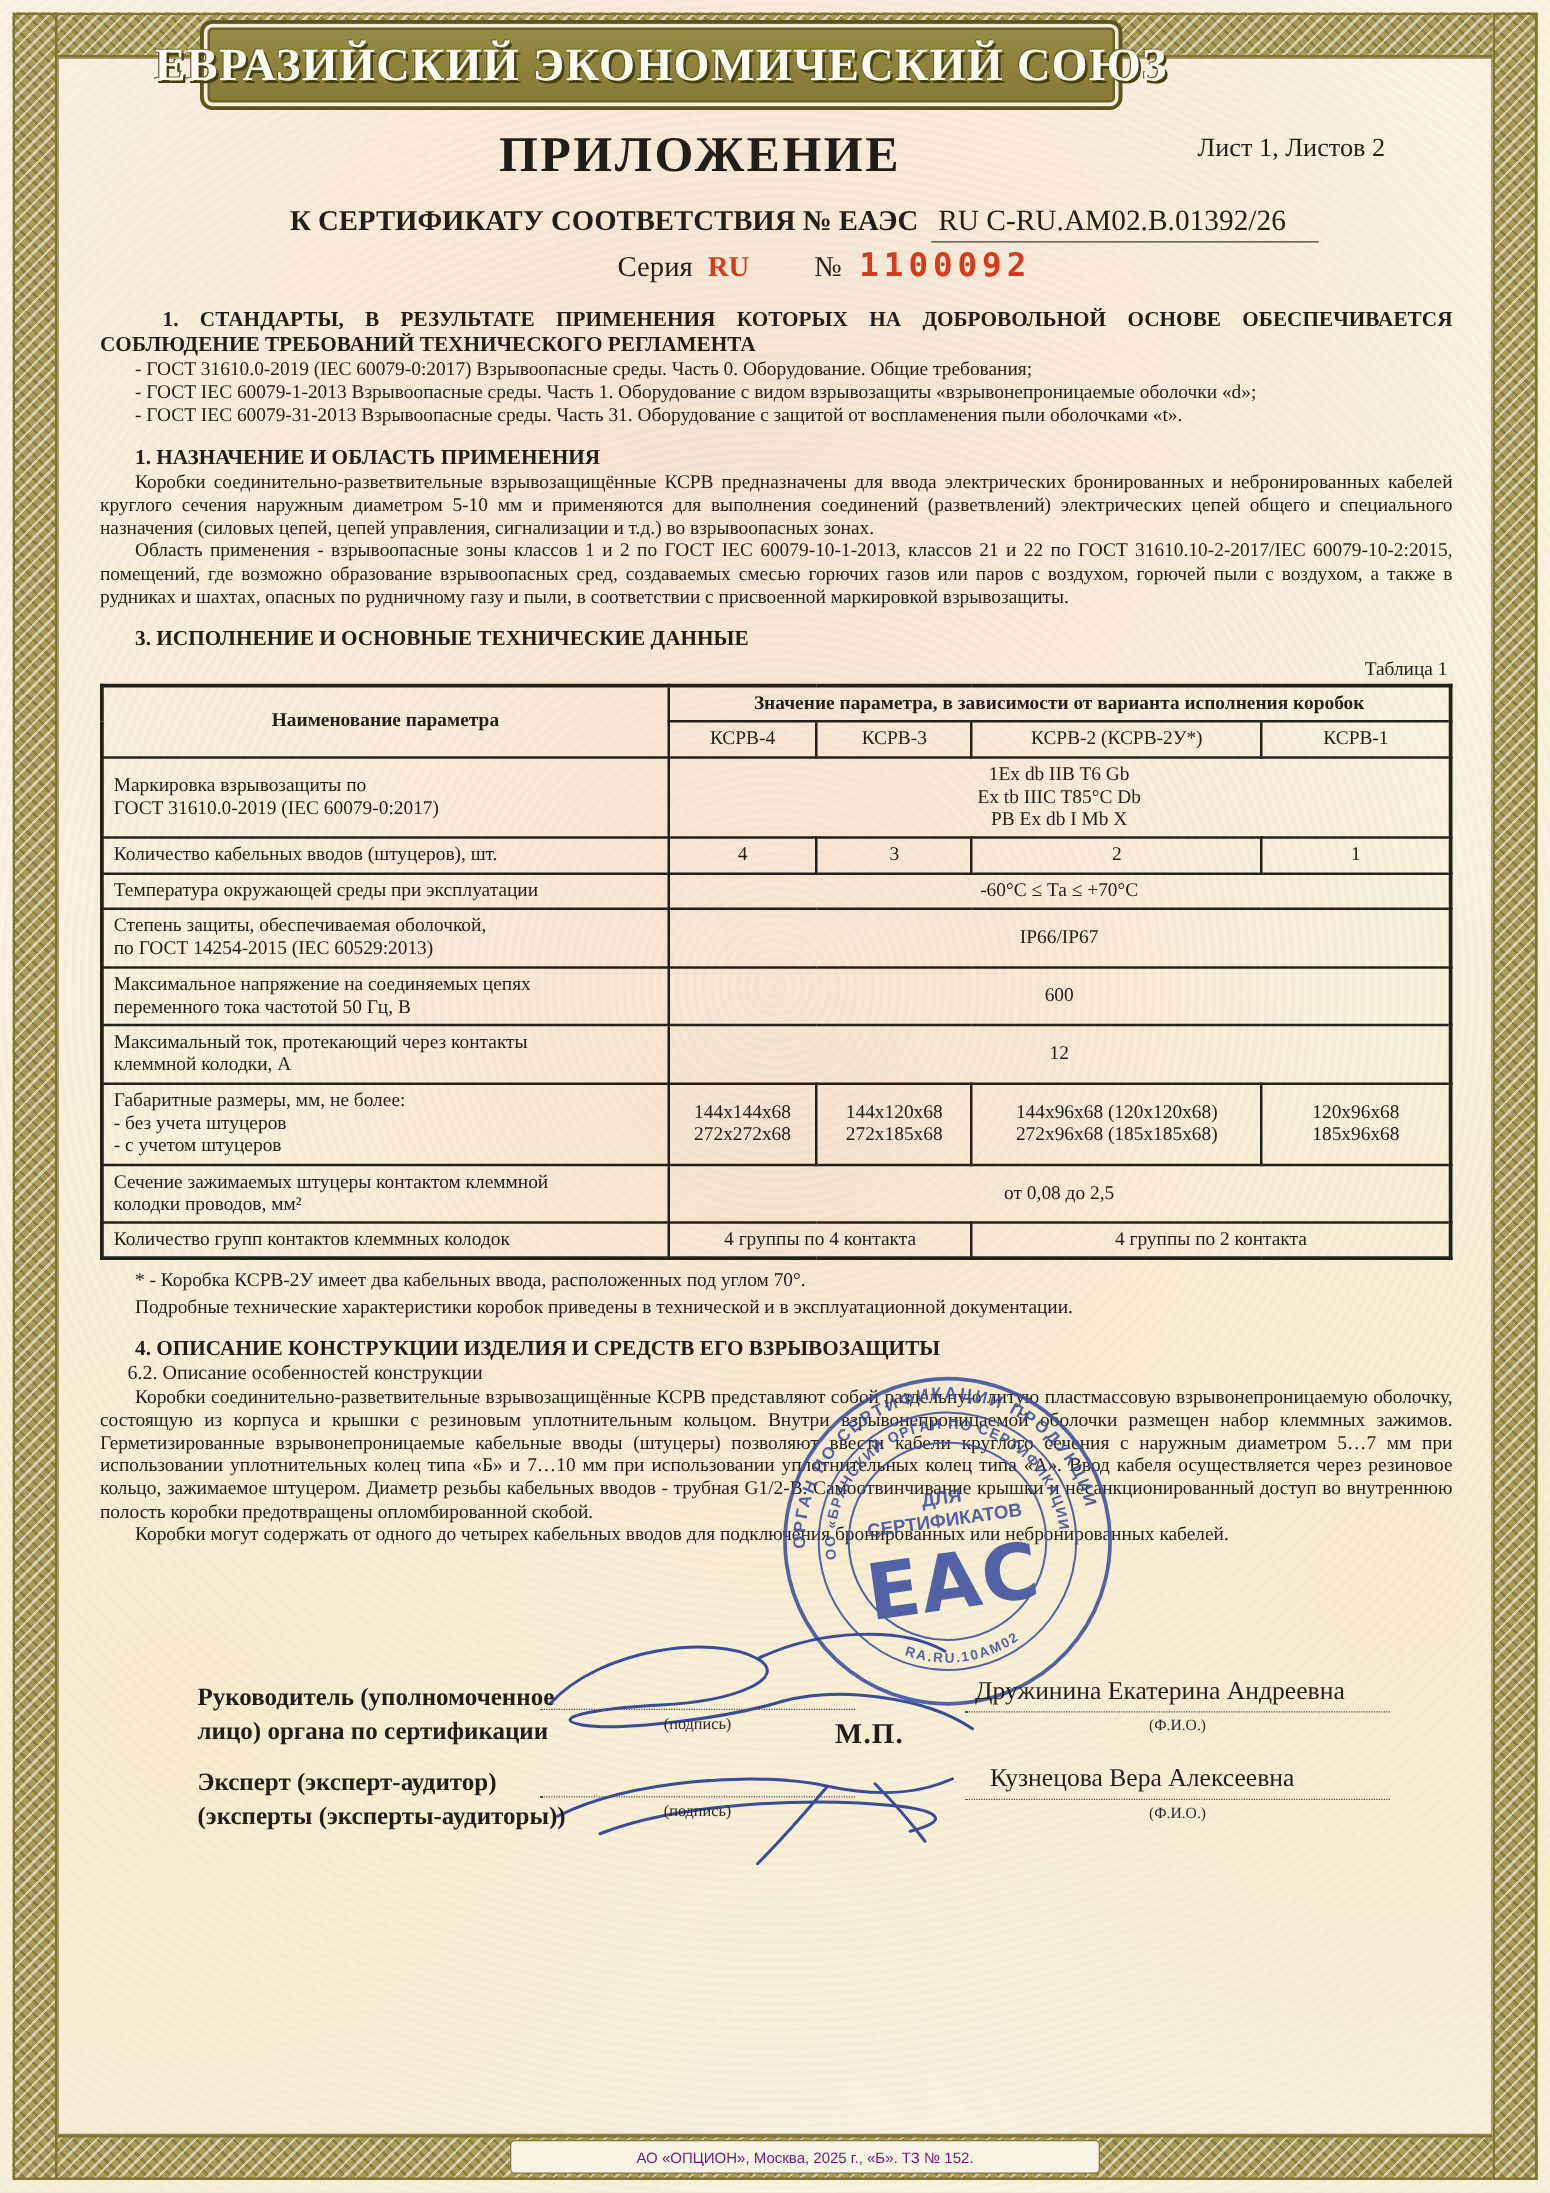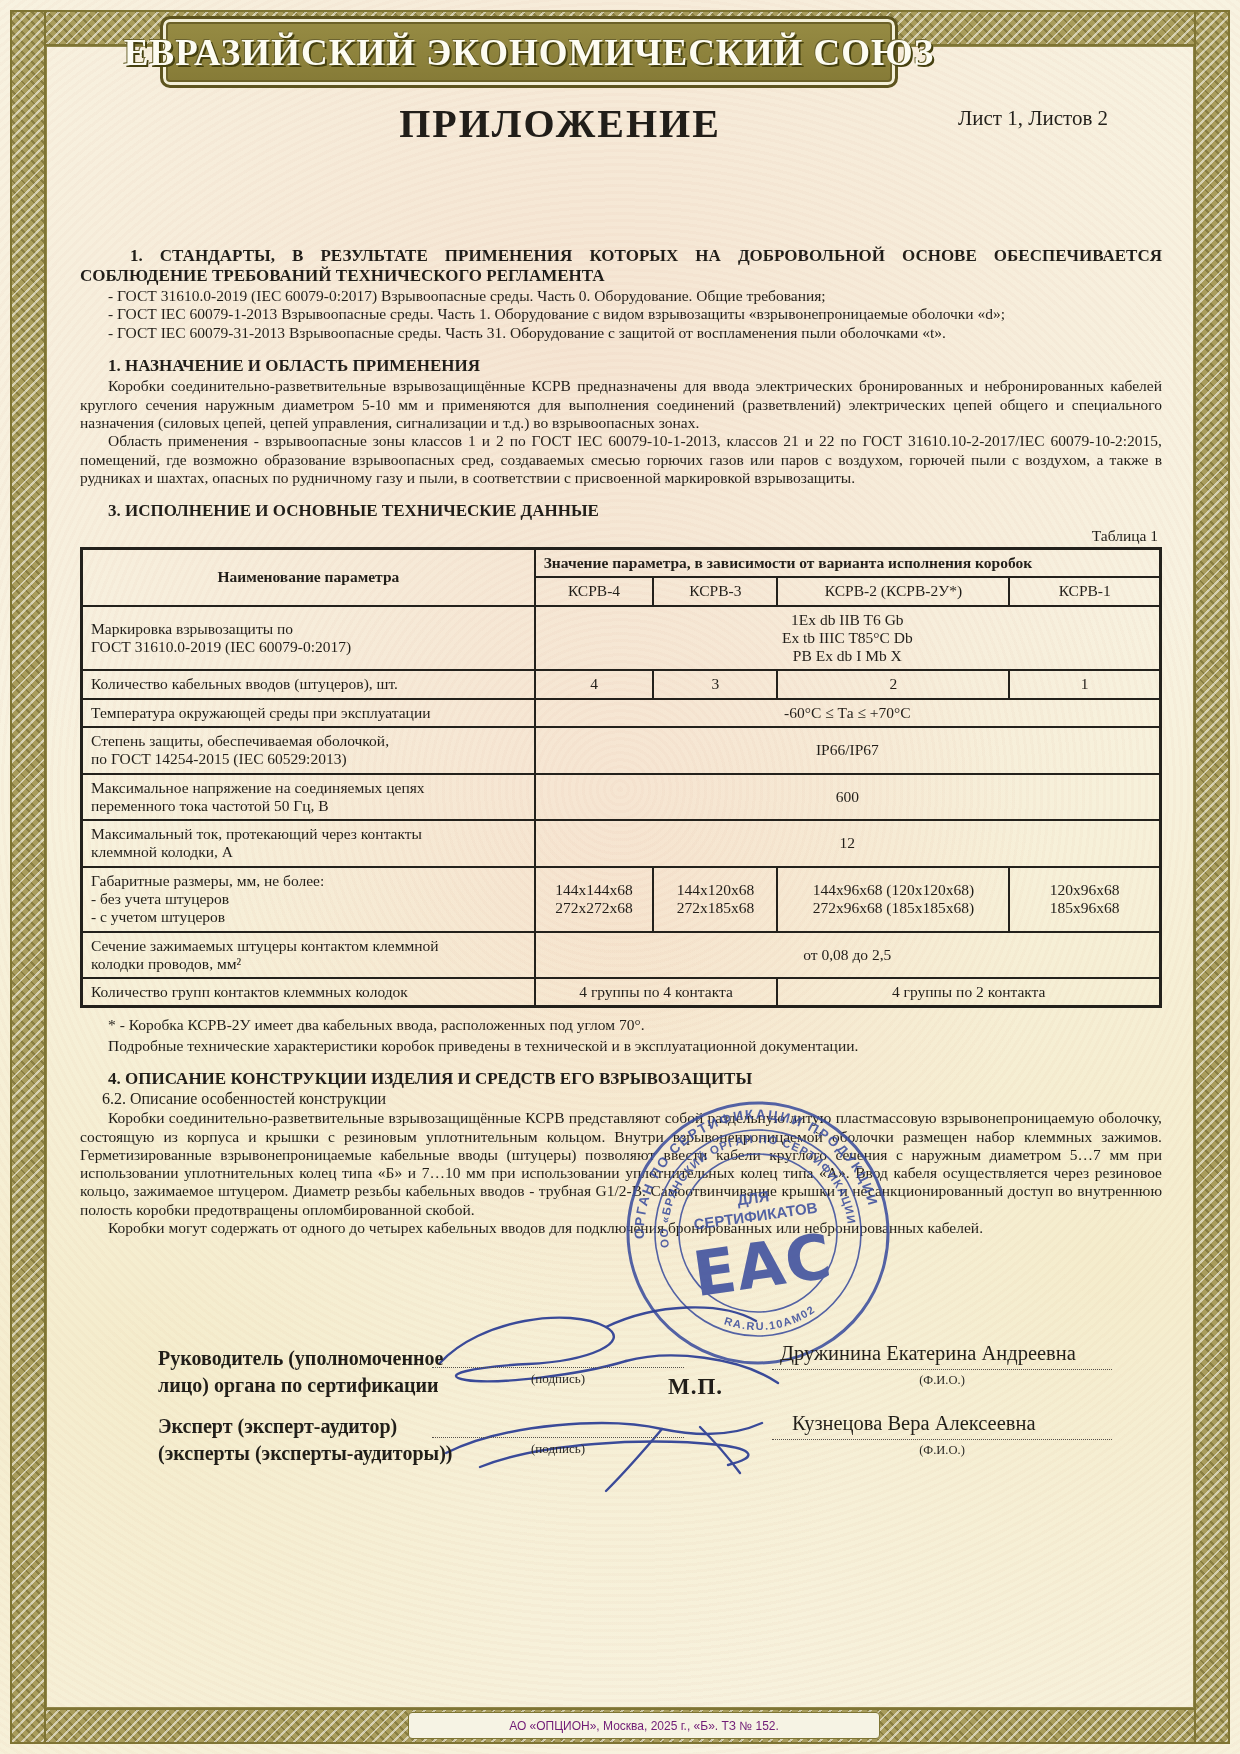--- a/index.html
+++ b/index.html
@@ -48,21 +48,21 @@
   .main{position:absolute;left:80px;top:242px;width:1082px;font-size:15.5px;line-height:1.18;text-align:justify;}
   .sec-heading{font-weight:bold;font-size:17px;text-indent:28px;margin:14px 0 2px 0;line-height:1.15;}
   .sec-heading.first{text-indent:50px;margin-top:4px;}
   p.body{margin:0;text-indent:28px;}
   p.item{margin:0;text-indent:28px;}
   .table-caption{text-align:right;margin:6px 4px 2px 0;font-size:15.5px;}
   table.spec{border-collapse:collapse;width:100%;table-layout:fixed;font-size:15.5px;line-height:1.18;}
   table.spec th,table.spec td{border:2px solid #23211c;padding:4px 8px;vertical-align:middle;}
   table.spec{border:3px solid #23211c;}
   th.param-h{font-weight:bold;text-align:center;font-size:15.5px;}
-  th.value-h{font-weight:bold;}
+  th.value-h{font-weight:bold;text-align:center;}
   th.col-h{font-weight:normal;text-align:center;padding:2px 4px;}
   td.param{text-align:left;white-space:pre-line;padding:6px 6px 6px 10px;}
   td.val{text-align:center;white-space:pre-line;}
   .preline{white-space:pre-line;}
   .footnotes{margin-top:8px;}
   .footnotes p{margin:0 0 2px 0;text-indent:28px;text-align:left;}
   .sub-heading{margin:2px 0 0 0;text-indent:22px;font-size:16px;}
   
   .sig-area{position:relative;height:225px;margin-top:8px;}
   .sig-label{position:absolute;font-weight:bold;font-size:20px;line-height:1.35;white-space:pre-line;text-align:left;}
@@ -101,20 +101,26 @@
   <div class="band bottom"></div>
   <div class="band left"></div>
   <div class="band right"></div>
   <div class="inner-line"></div>
 
   <div class="banner">
     <span>ЕВРАЗИЙСКИЙ ЭКОНОМИЧЕСКИЙ СОЮЗ</span>
   </div>
   <div class="doc-title">ПРИЛОЖЕНИЕ</div>
   <div class="sheet-info">Лист 1, Листов 2</div>
+  <div class="cert-line">
+    <span class="cert-label">К СЕРТИФИКАТУ СООТВЕТСТВИЯ № ЕАЭС</span><span class="cert-number">RU C-RU.AM02.B.01392/26</span>
+  </div>
+  <div class="series-line">
+    <span>Серия</span><span class="series-ru">RU</span><span class="num-sign">№</span><span class="blank-number">1100092</span>
+  </div>
 
   <div class="main">
 
     <div class="sec-heading first">1. СТАНДАРТЫ, В РЕЗУЛЬТАТЕ ПРИМЕНЕНИЯ КОТОРЫХ НА ДОБРОВОЛЬНОЙ ОСНОВЕ ОБЕСПЕЧИВАЕТСЯ СОБЛЮДЕНИЕ ТРЕБОВАНИЙ ТЕХНИЧЕСКОГО РЕГЛАМЕНТА</div>
     <p class="item">- ГОСТ 31610.0-2019 (IEC 60079-0:2017) Взрывоопасные среды. Часть 0. Оборудование. Общие требования;</p>
     <p class="item">- ГОСТ IEC 60079-1-2013 Взрывоопасные среды. Часть 1. Оборудование с видом взрывозащиты «взрывонепроницаемые оболочки «d»;</p>
     <p class="item">- ГОСТ IEC 60079-31-2013 Взрывоопасные среды. Часть 31. Оборудование с защитой от воспламенения пыли оболочками «t».</p>
 
     <div class="sec-heading">1. НАЗНАЧЕНИЕ И ОБЛАСТЬ ПРИМЕНЕНИЯ</div>
     <p class="body">Коробки соединительно-разветвительные взрывозащищённые КСРВ предназначены для ввода электрических бронированных и небронированных кабелей круглого сечения наружным диаметром 5-10 мм и применяются для выполнения соединений (разветвлений) электрических цепей общего и специального назначения (силовых цепей, цепей управления, сигнализации и т.д.) во взрывоопасных зонах.</p>

